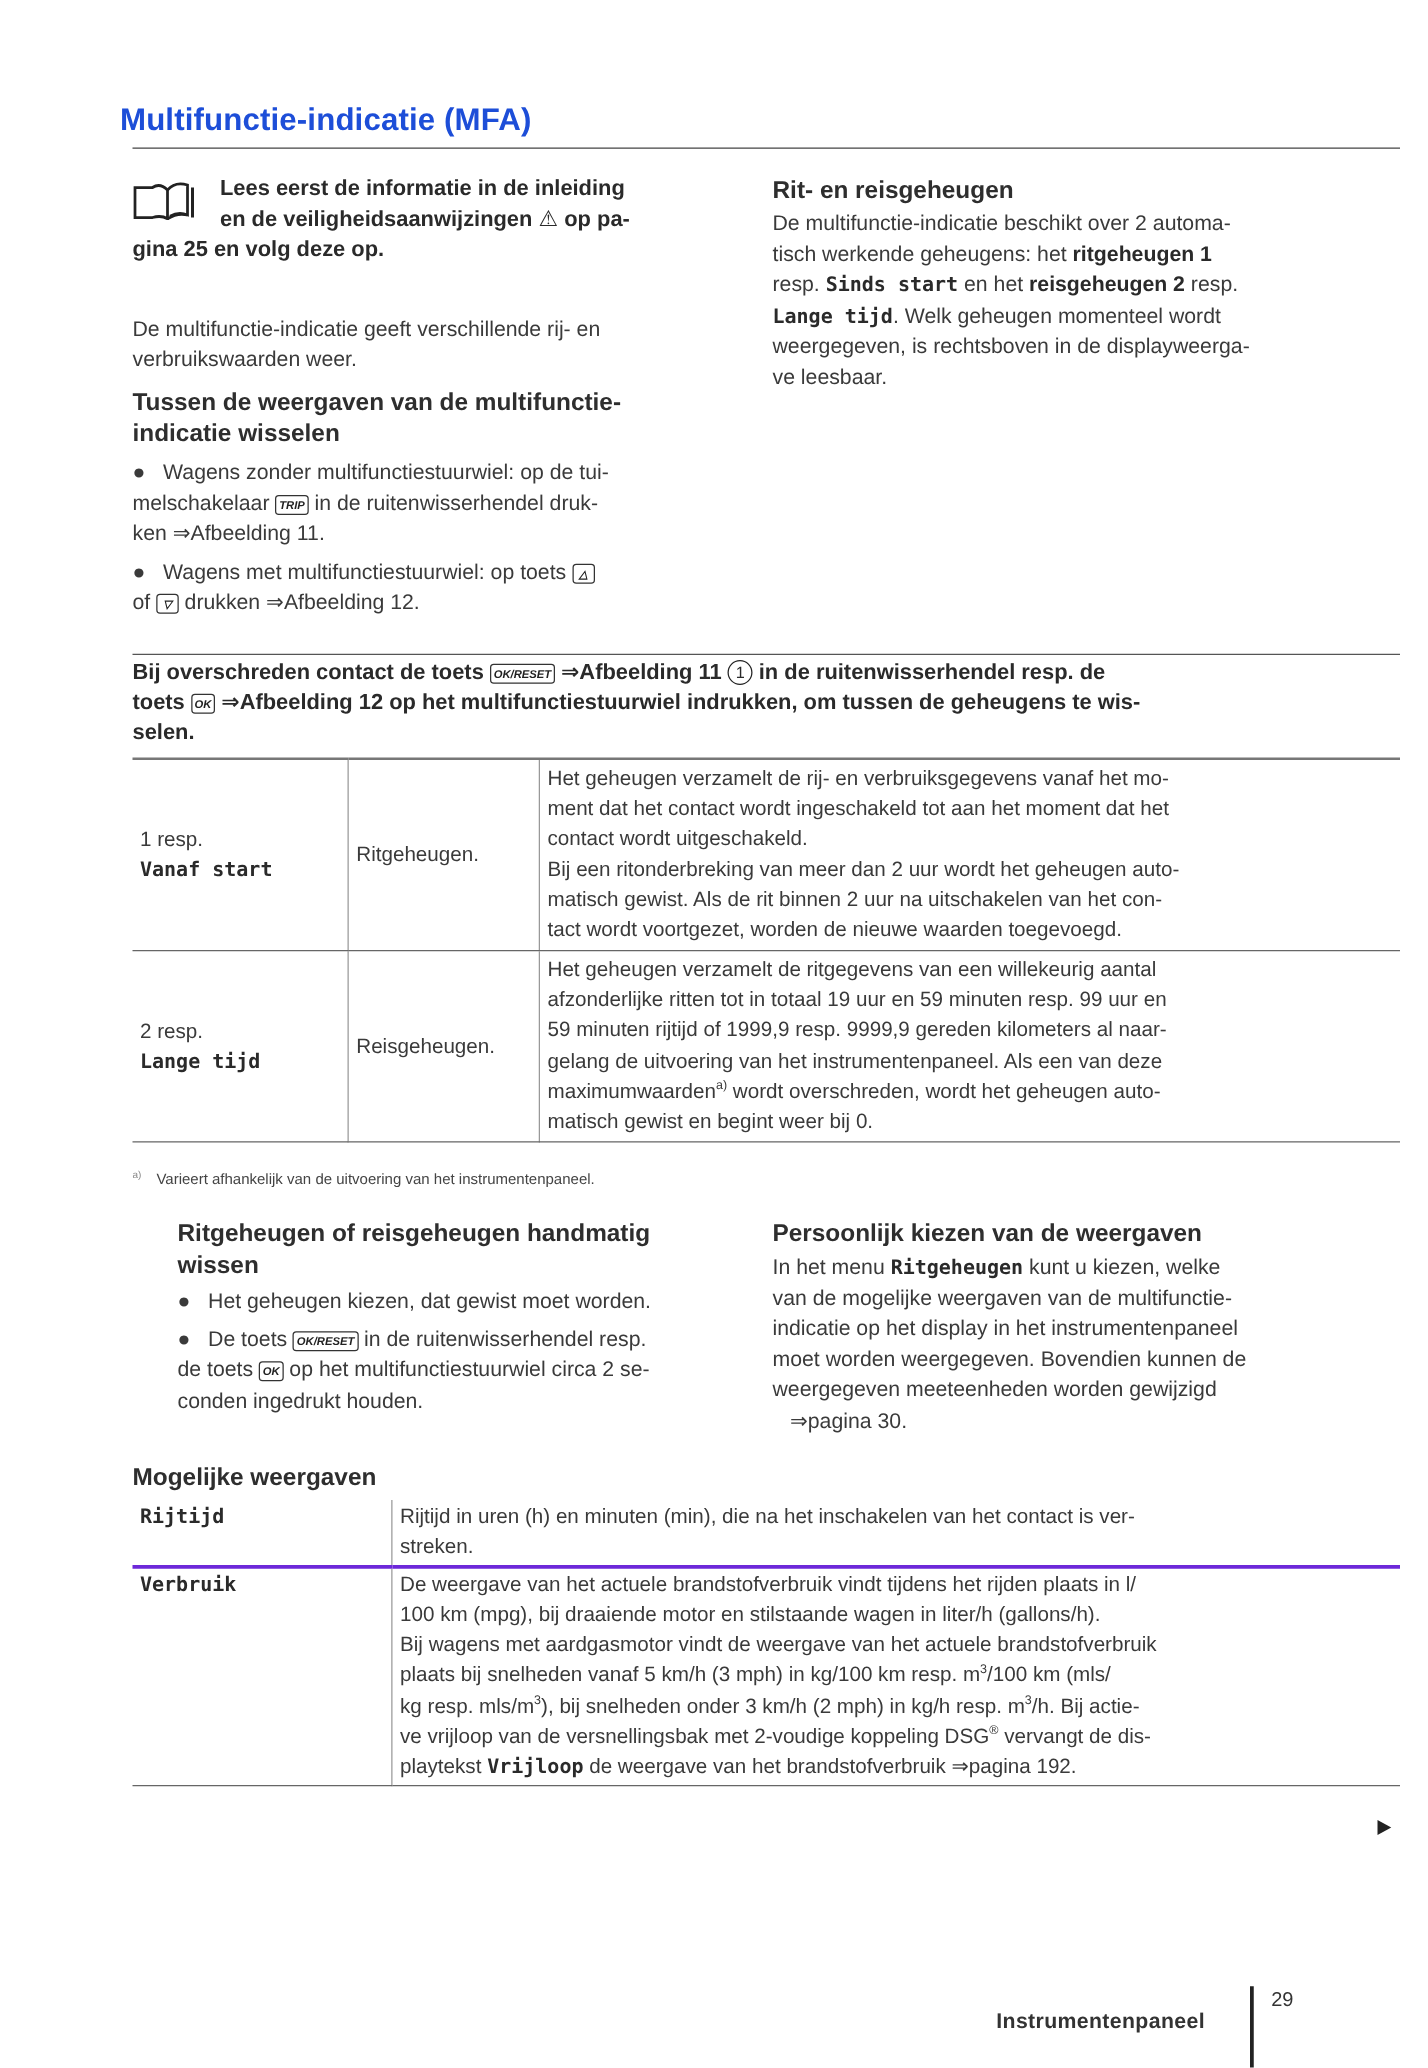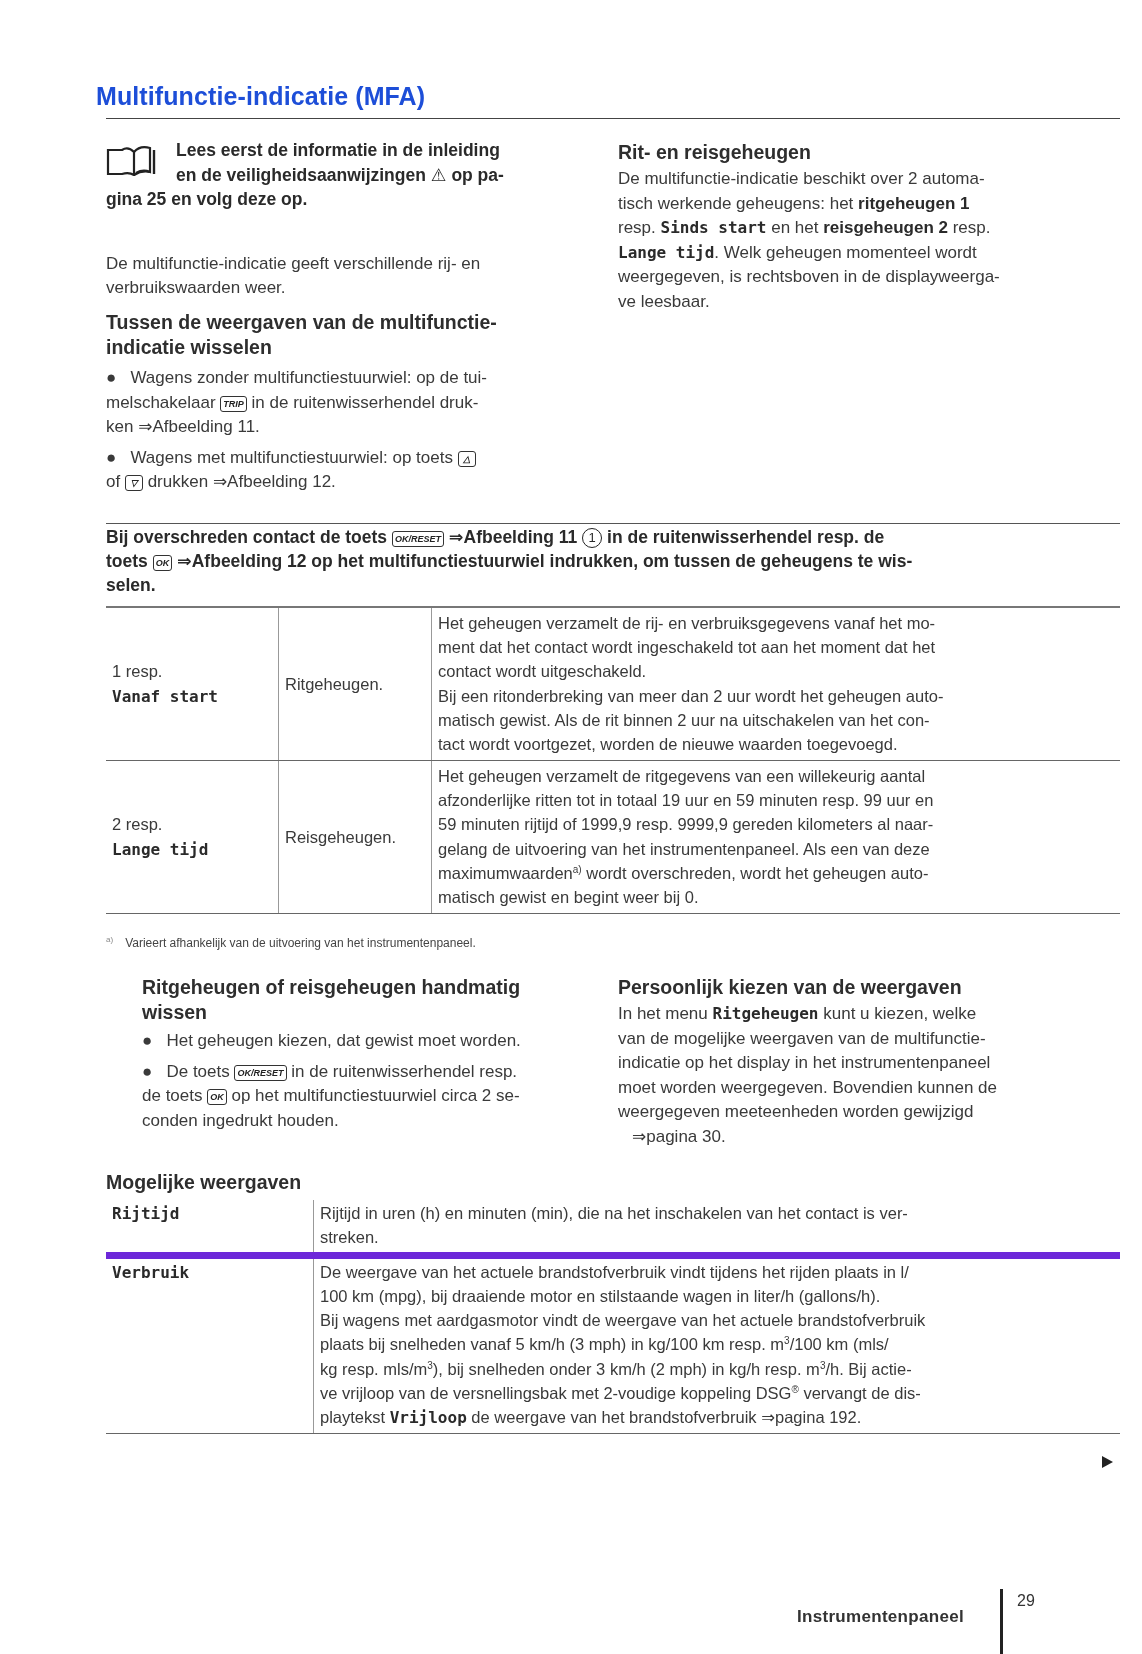--- a/index.html
+++ b/index.html
@@ -21,21 +21,21 @@
   .callout-top { left: 106px; top: 523px; width: 1014px; height: 1px; background: #555; }
   table.mem { position: absolute; left: 106px; top: 606px; width: 1014px; border-collapse: collapse; font-size: 16.5px; line-height: 24.3px; color: #3a3a3a; }
   table.mem td { vertical-align: middle; border-bottom: 1.5px solid #666; padding: 0 6px; }
   table.mem td.c1 { width: 160px; border-right: 1px solid #999; }
   table.mem td.c2 { width: 140px; border-right: 1px solid #999; padding-left: 6px; white-space: nowrap; }
   table.mem td.c3 { padding: 0 6px 1px 6px; }
   table.mem tr:first-child td { border-top: 2px solid #777; }
   .footnote { left: 106px; top: 935px; font-size: 12px; color: #444; }
   .footnote .mark { font-size: 8px; vertical-align: super; color: #888; margin-right: 12px; }
   table.views { position: absolute; left: 106px; top: 1200px; width: 1014px; border-collapse: collapse; font-size: 16.5px; line-height: 24.3px; color: #3a3a3a; }
-  table.views td { vertical-align: top; padding: 1px 6px 2px 6px; border-bottom: 7px solid #6d28d9; }
+  table.views td { vertical-align: top; padding: 1px 6px 2px 6px; border-bottom: 3px solid #6d28d9; }
   table.views td.k { width: 195px; border-right: 1px solid #999; }
   table.views tr.head td { border-top: 1.5px solid #555; border-bottom: 2px solid #666; font-weight: bold; color: #2a2a2a; font-size: 17.5px; }
   table.views tr.last td { border-bottom: 1.5px solid #666; }
   sup { font-size: 10px; line-height: 0; }
   .arrow-tri { left: 1102px; top: 1456px; width: 0; height: 0; border-left: 11px solid #222; border-top: 6px solid transparent; border-bottom: 6px solid transparent; }
   .footer-label { left: 797px; top: 1607px; font-size: 17px; font-weight: bold; color: #333; letter-spacing: 0.3px; }
   .footer-bar { left: 1000px; top: 1589px; width: 3px; height: 65px; background: #222; }
   .footer-page { left: 1017px; top: 1592px; font-size: 16px; color: #333; }
 </style>
 </head>

